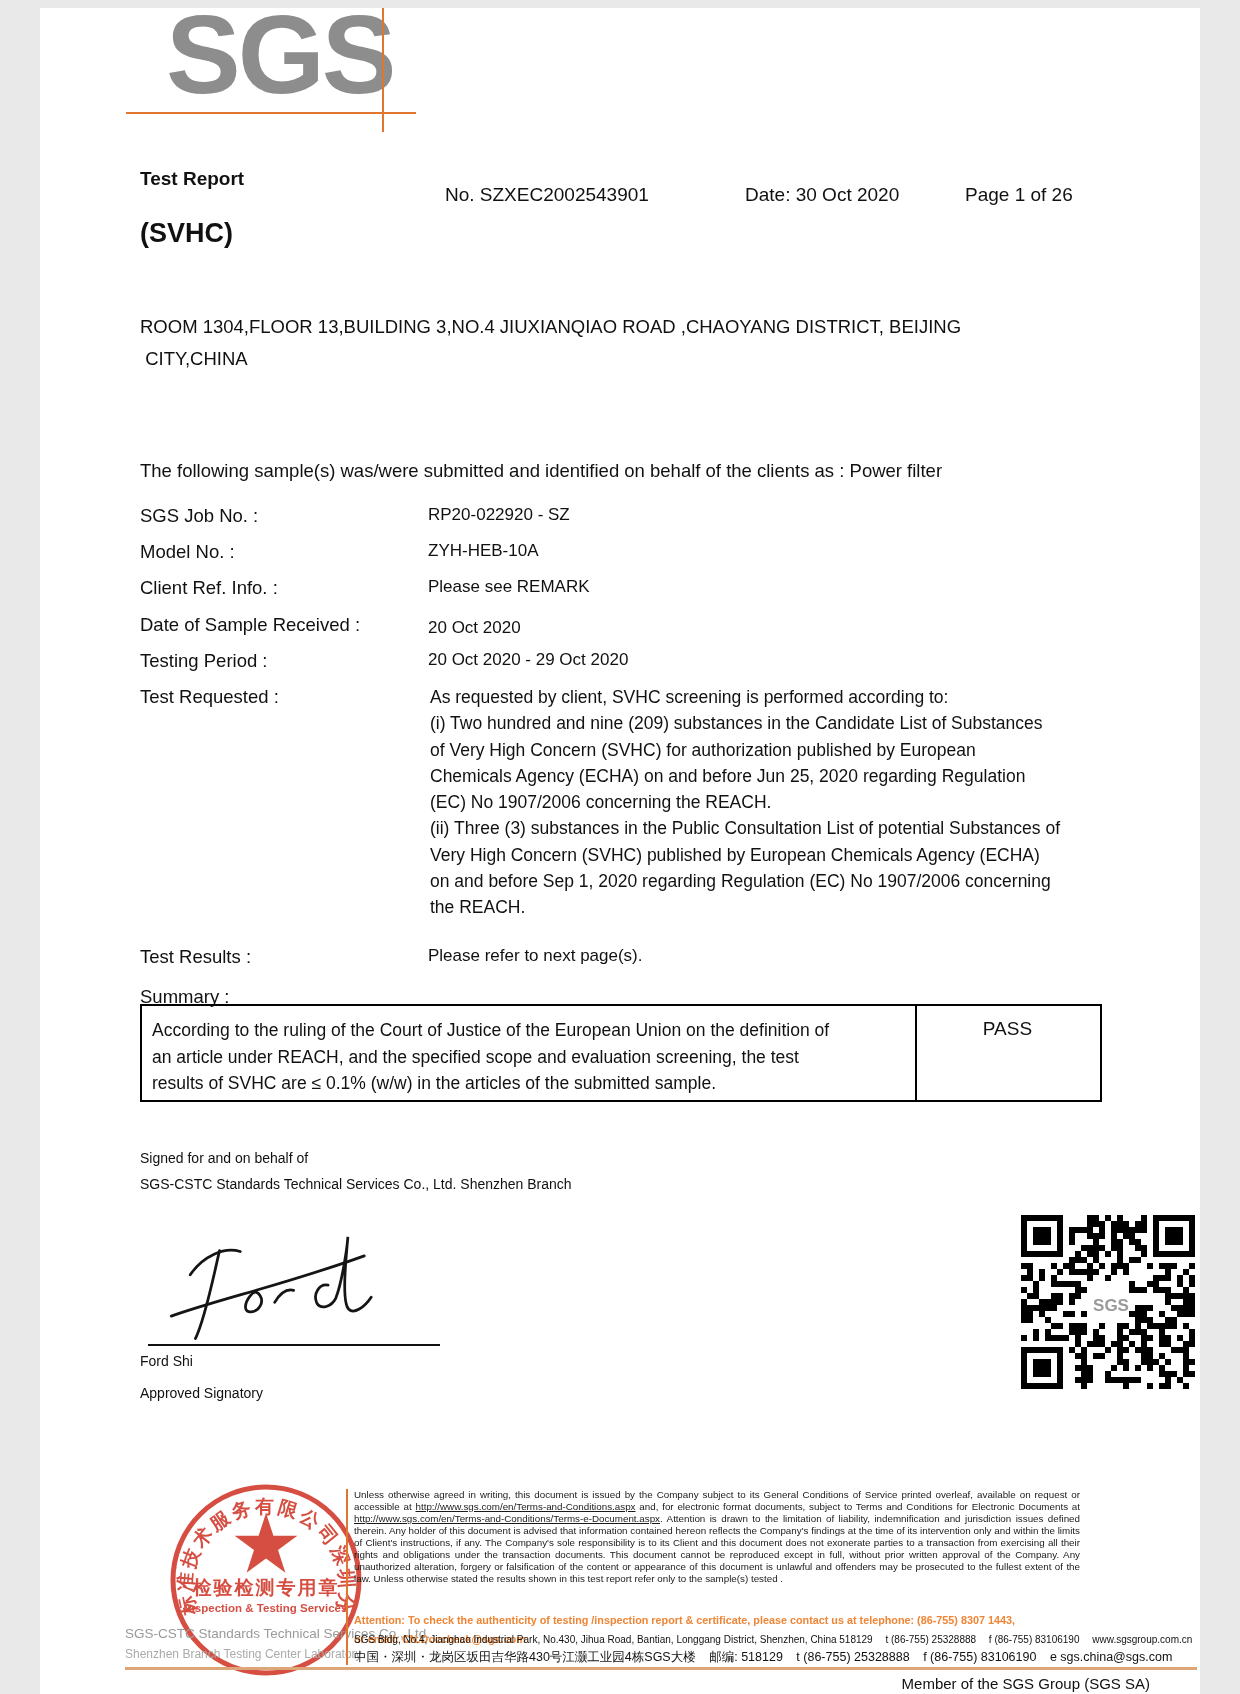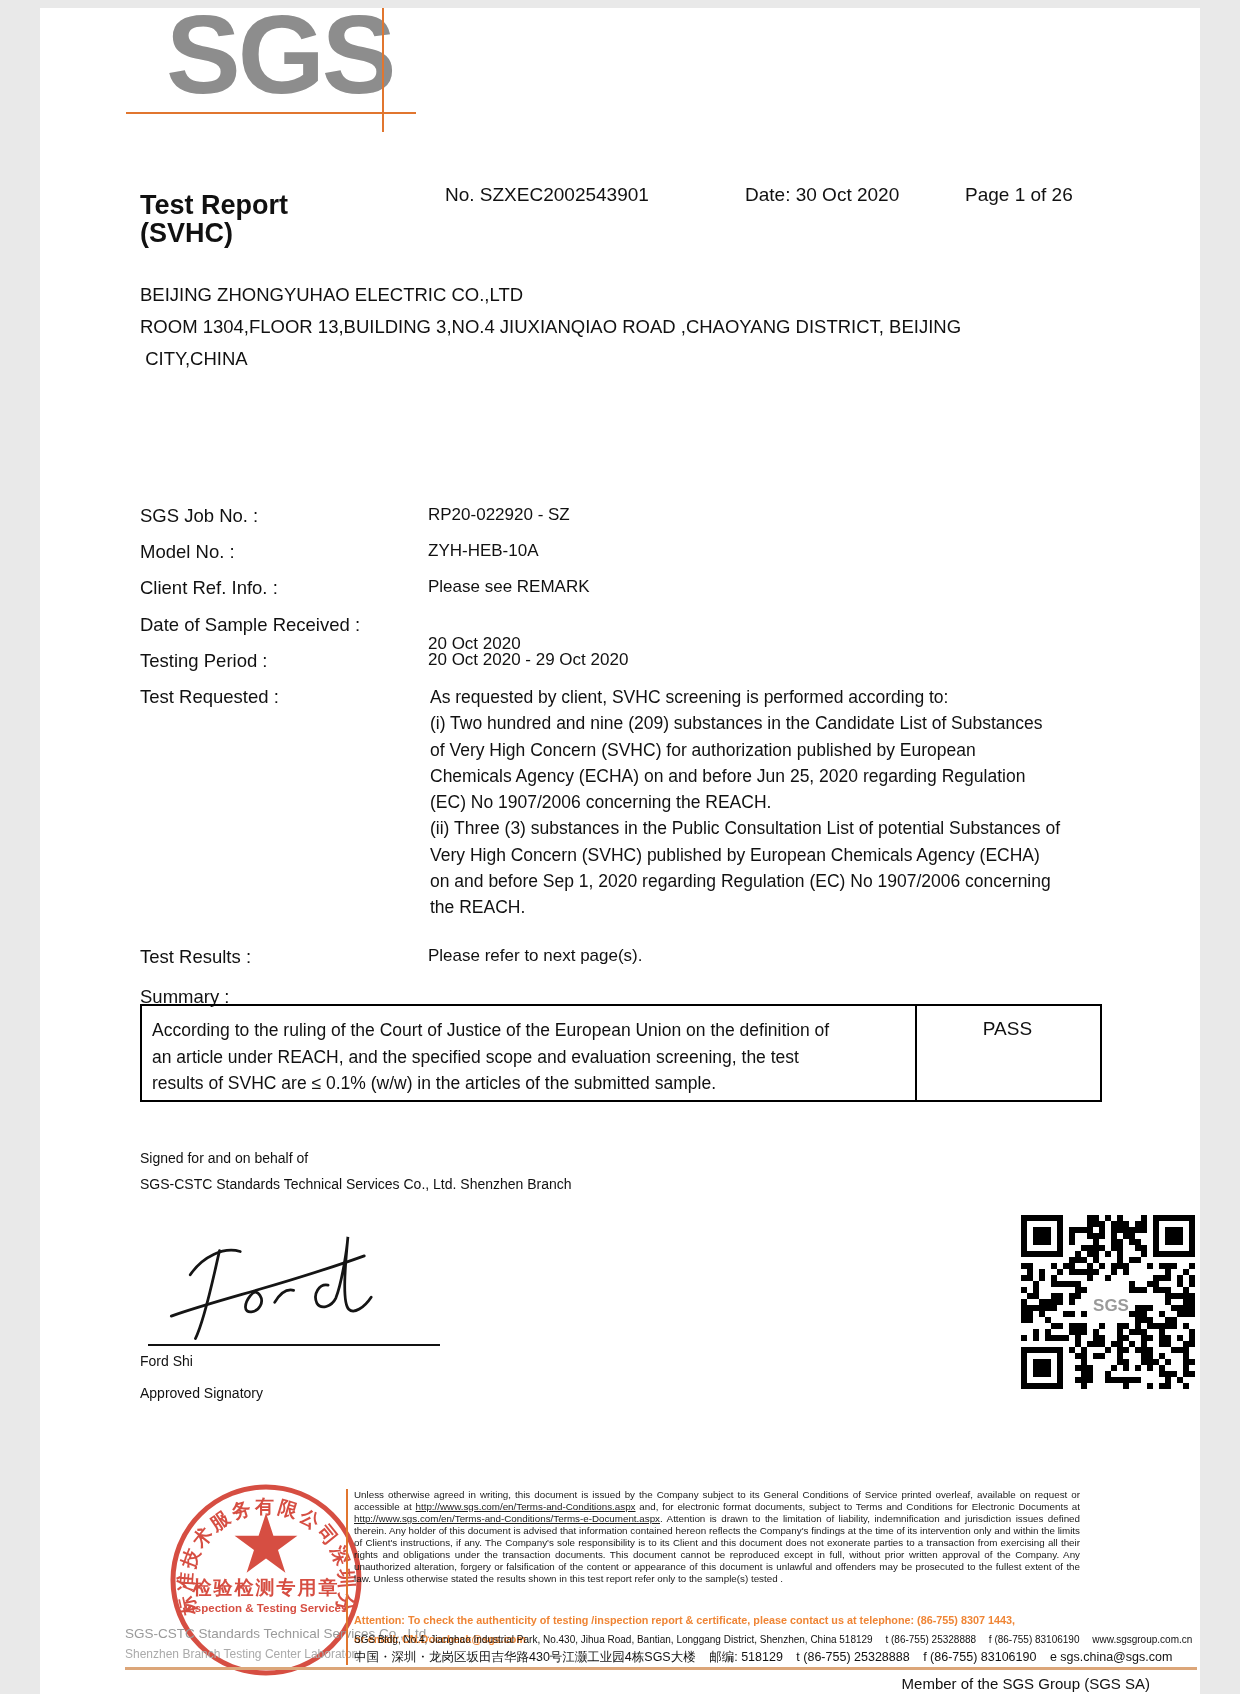--- a/index.html
+++ b/index.html
@@ -8,21 +8,21 @@
   .abs{position:absolute;}
   .preline{white-space:pre-line;}
   .pre{white-space:pre-wrap;}
 
   
   .logo-text{left:126px;top:-18px;font-size:112px;font-weight:bold;letter-spacing:-3px;color:#8d8d8d;}
   .logo-hline{left:86px;top:104px;width:290px;height:2px;background:#e1762f;}
   .logo-vline{left:342px;top:0;width:2px;height:124px;background:#e1762f;}
 
   
-  .title1{left:100px;top:182px;font-size:27px;font-weight:bold;}
+  .title1{left:100px;top:160px;font-size:19px;font-weight:bold;}
   .title2{left:100px;top:210px;font-size:27px;font-weight:bold;}
   .hfield{top:176px;font-size:19px;}
 
   .client{left:100px;font-size:18.5px;}
   .body-label{left:100px;font-size:18.5px;}
   .body-value{left:388px;font-size:17px;}
 
   .para{left:390px;top:676px;width:700px;font-size:17.5px;line-height:26.3px;}
 
   
@@ -61,33 +61,33 @@
   <div class="abs logo-text">SGS</div>
   <div class="abs logo-hline"></div>
   <div class="abs logo-vline"></div>
 
   <div class="abs title1">Test Report</div>
   <div class="abs title2">(SVHC)</div>
   <div class="abs hfield" style="left:405px;">No. SZXEC2002543901</div>
   <div class="abs hfield" style="left:705px;">Date: 30 Oct 2020</div>
   <div class="abs hfield" style="left:925px;">Page 1 of 26</div>
 
-  <div class="abs client pre" style="top:276px;">BEIJING ZHONGYUHAO ELECTRIC CO.,LTD</div>
   <div class="abs client pre" style="top:308px;">ROOM 1304,FLOOR 13,BUILDING 3,NO.4 JIUXIANQIAO ROAD ,CHAOYANG DISTRICT, BEIJING</div>
   <div class="abs client pre" style="top:340px;"> CITY,CHINA</div>
 
+  <div class="abs body-label" style="top:452px;">The following sample(s) was/were submitted and identified on behalf of the clients as : Power filter</div>
 
   <div class="abs body-label" style="top:497px;">SGS Job No. :</div>
   <div class="abs body-value" style="top:497px;">RP20-022920 - SZ</div>
   <div class="abs body-label" style="top:533px;">Model No. :</div>
   <div class="abs body-value" style="top:533px;">ZYH-HEB-10A</div>
   <div class="abs body-label" style="top:569px;">Client Ref. Info. :</div>
   <div class="abs body-value" style="top:569px;">Please see REMARK</div>
   <div class="abs body-label" style="top:606px;">Date of Sample Received :</div>
-  <div class="abs body-value" style="top:626px;">20 Oct 2020</div>
+  <div class="abs body-value" style="top:610px;">20 Oct 2020</div>
   <div class="abs body-label" style="top:642px;">Testing Period :</div>
   <div class="abs body-value" style="top:642px;">20 Oct 2020 - 29 Oct 2020</div>
 
   <div class="abs body-label" style="top:678px;">Test Requested :</div>
   <div class="abs para preline">As requested by client, SVHC screening is performed according to:
 (i) Two hundred and nine (209) substances in the Candidate List of Substances
 of Very High Concern (SVHC) for authorization published by European
 Chemicals Agency (ECHA) on and before Jun 25, 2020 regarding Regulation
 (EC) No 1907/2006 concerning the REACH.
 (ii) Three (3) substances in the Public Consultation List of potential Substances of

